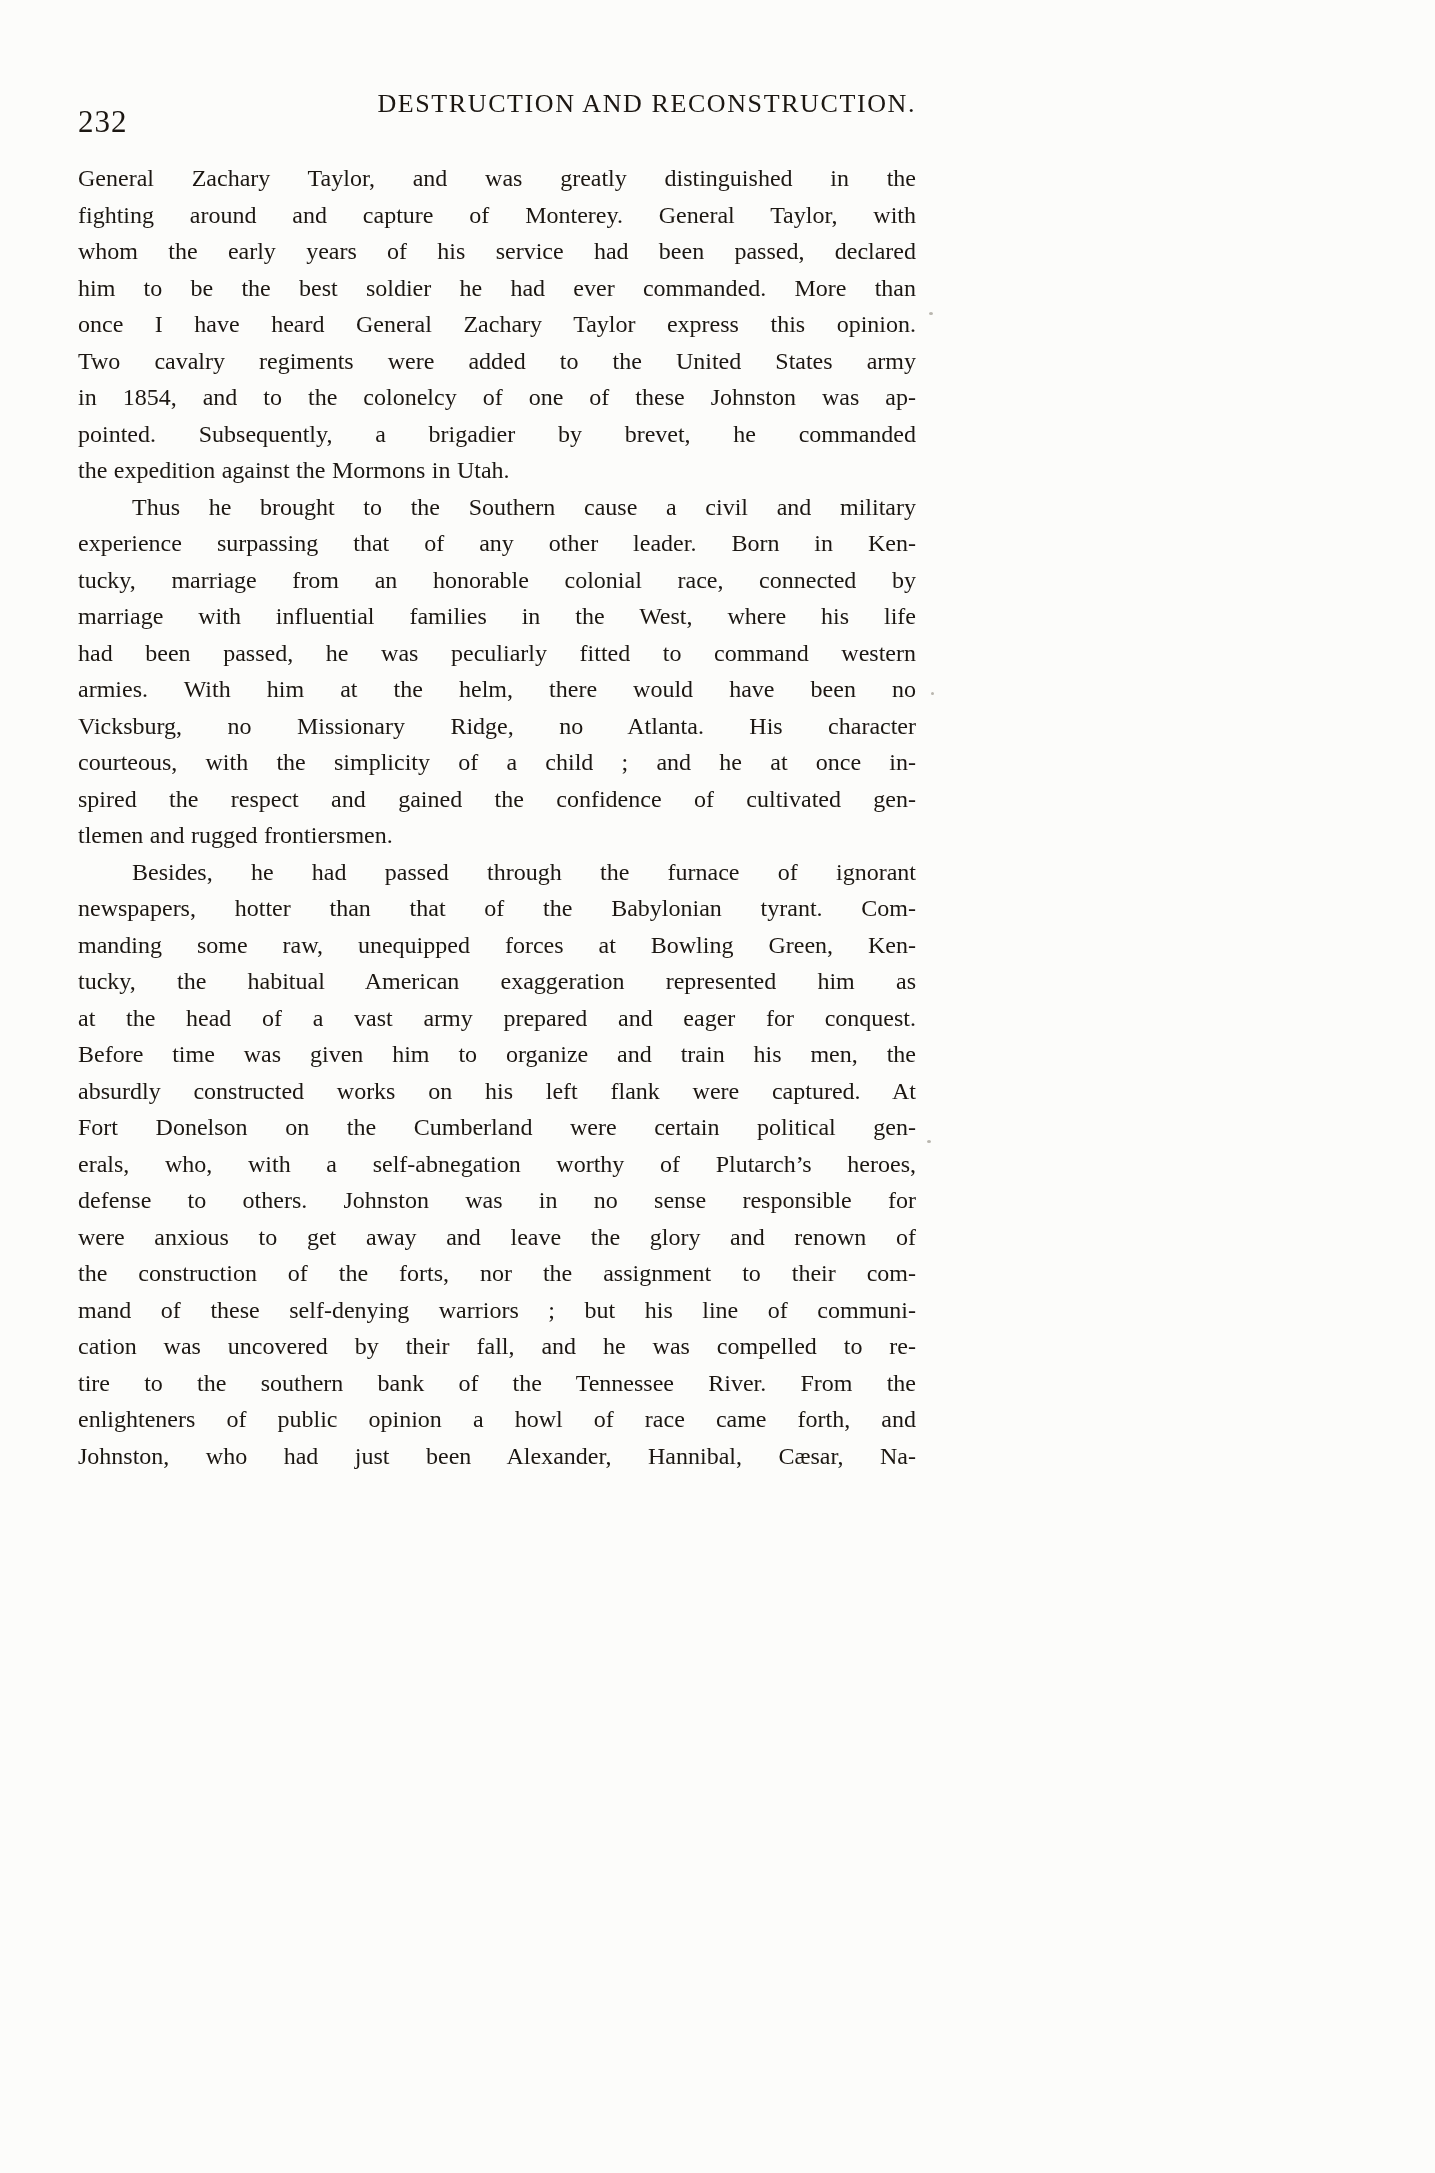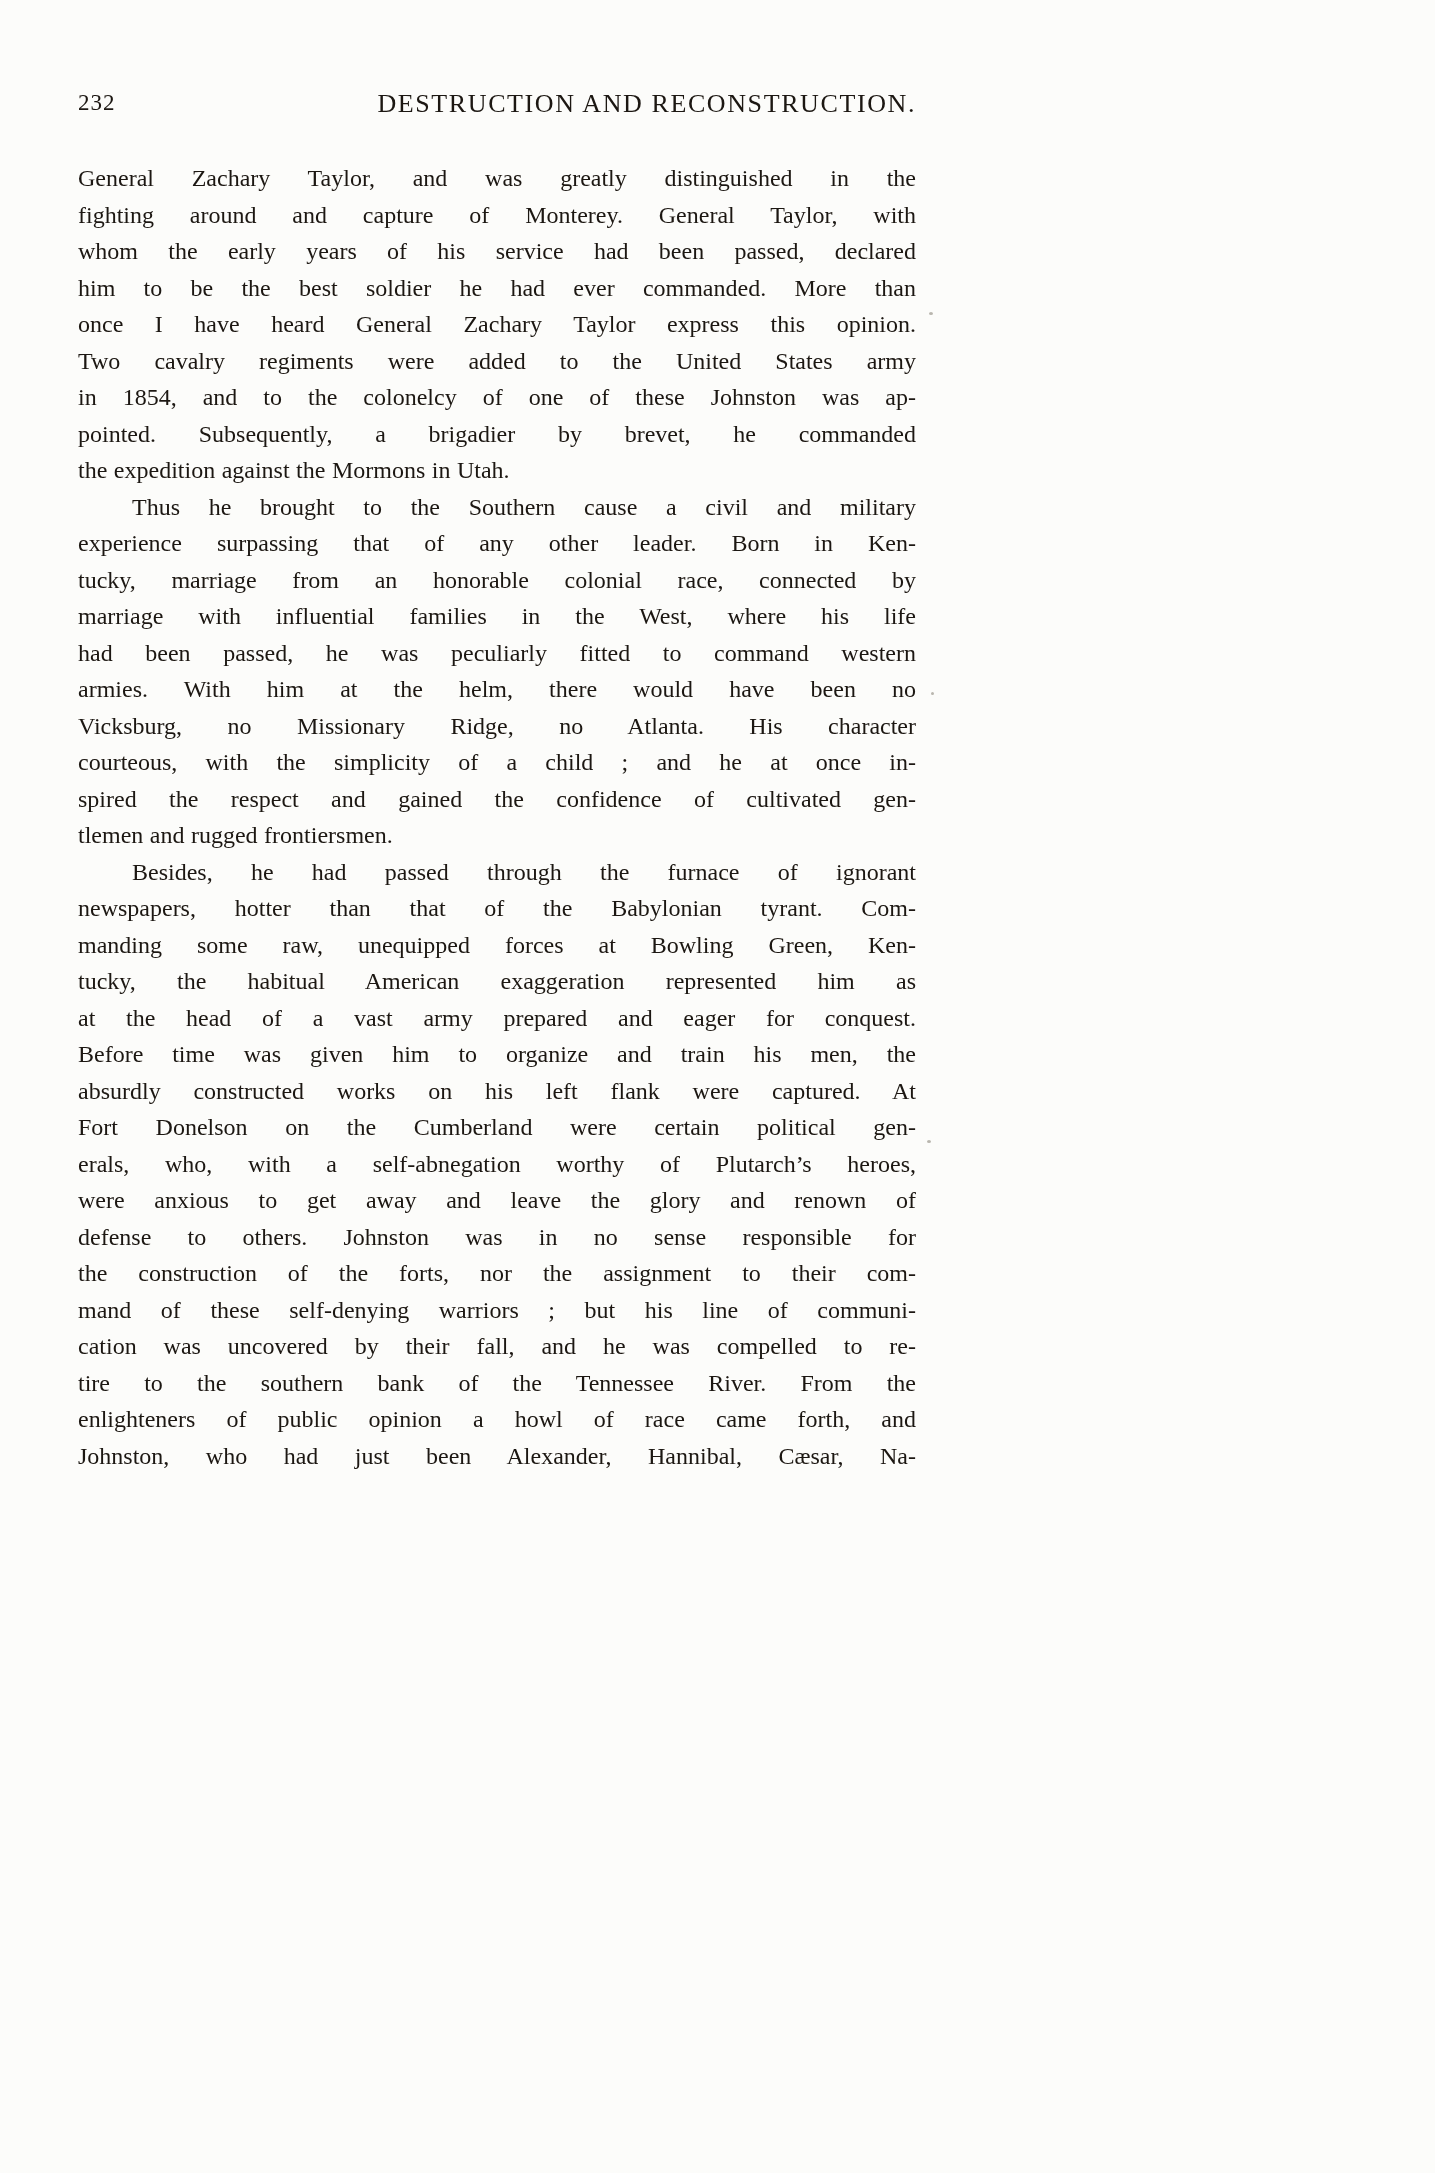--- a/index.html
+++ b/index.html
@@ -25,22 +25,22 @@
     top: 88px;
     width: 838px;
   }
   .header {
     position: relative;
     height: 72px;
   }
   .page-number {
     position: absolute;
     left: 0;
-    top: 2px;
-    font-size: 23px;
+    top: 16px;
+    font-size: 31px;
     letter-spacing: 1px;
   }
   .running-title {
     display: block;
     text-align: right;
     font-size: 26px;
     letter-spacing: 1.6px;
     padding-top: 1px;
   }
   .body-text {
@@ -106,22 +106,22 @@
         <div class="paragraph">
           <div class="line first">Besides, he had passed through the furnace of ignorant</div>
           <div class="line">newspapers, hotter than that of the Babylonian tyrant. Com-</div>
           <div class="line">manding some raw, unequipped forces at Bowling Green, Ken-</div>
           <div class="line">tucky, the habitual American exaggeration represented him as</div>
           <div class="line">at the head of a vast army prepared and eager for conquest.</div>
           <div class="line">Before time was given him to organize and train his men, the</div>
           <div class="line">absurdly constructed works on his left flank were captured. At</div>
           <div class="line">Fort Donelson on the Cumberland were certain political gen-</div>
           <div class="line">erals, who, with a self-abnegation worthy of Plutarch’s heroes,</div>
+          <div class="line">defense to others. Johnston was in no sense responsible for</div>
           <div class="line">were anxious to get away and leave the glory and renown of</div>
-          <div class="line">defense to others. Johnston was in no sense responsible for</div>
           <div class="line">the construction of the forts, nor the assignment to their com-</div>
           <div class="line">mand of these self-denying warriors ; but his line of communi-</div>
           <div class="line">cation was uncovered by their fall, and he was compelled to re-</div>
           <div class="line">tire to the southern bank of the Tennessee River. From the</div>
           <div class="line">enlighteners of public opinion a howl of race came forth, and</div>
           <div class="line">Johnston, who had just been Alexander, Hannibal, Cæsar, Na-</div>
         </div>
       </div>
   </div>
   <span class="speck speck-1"></span>

